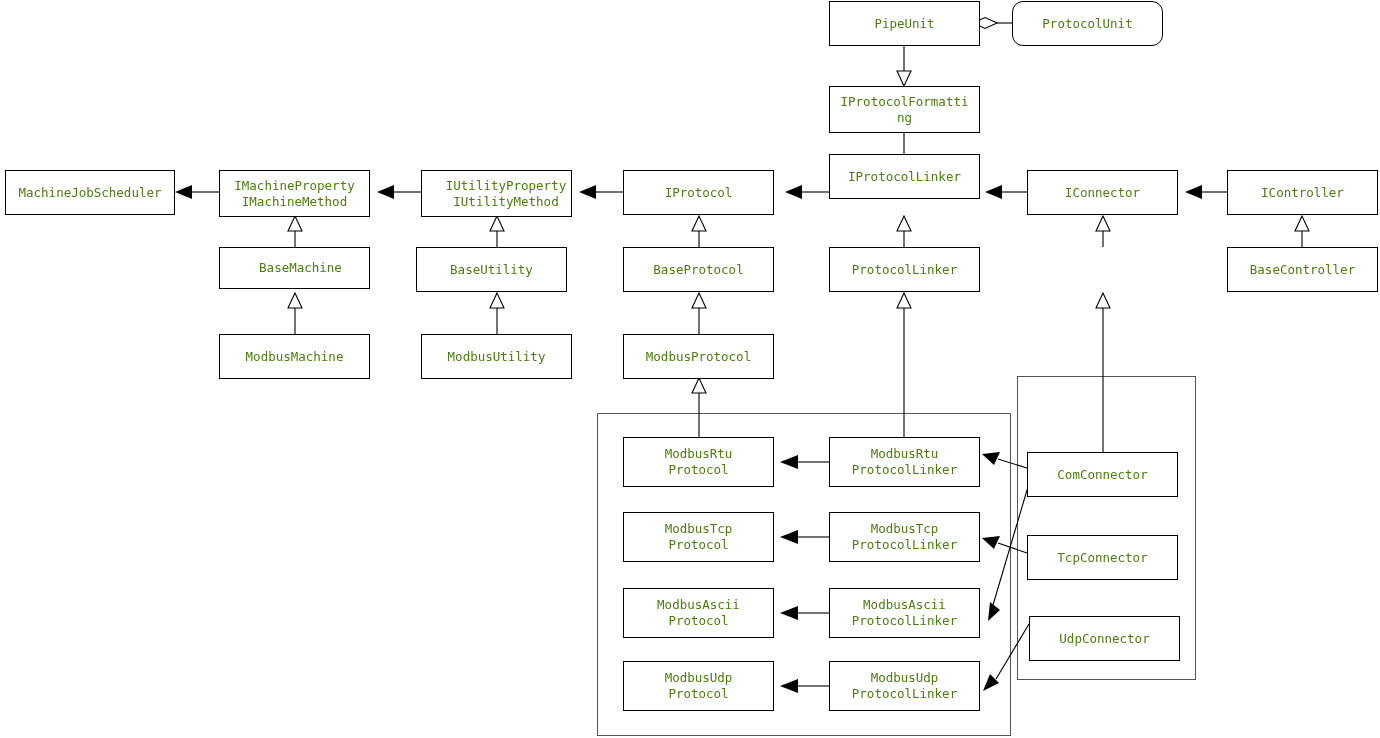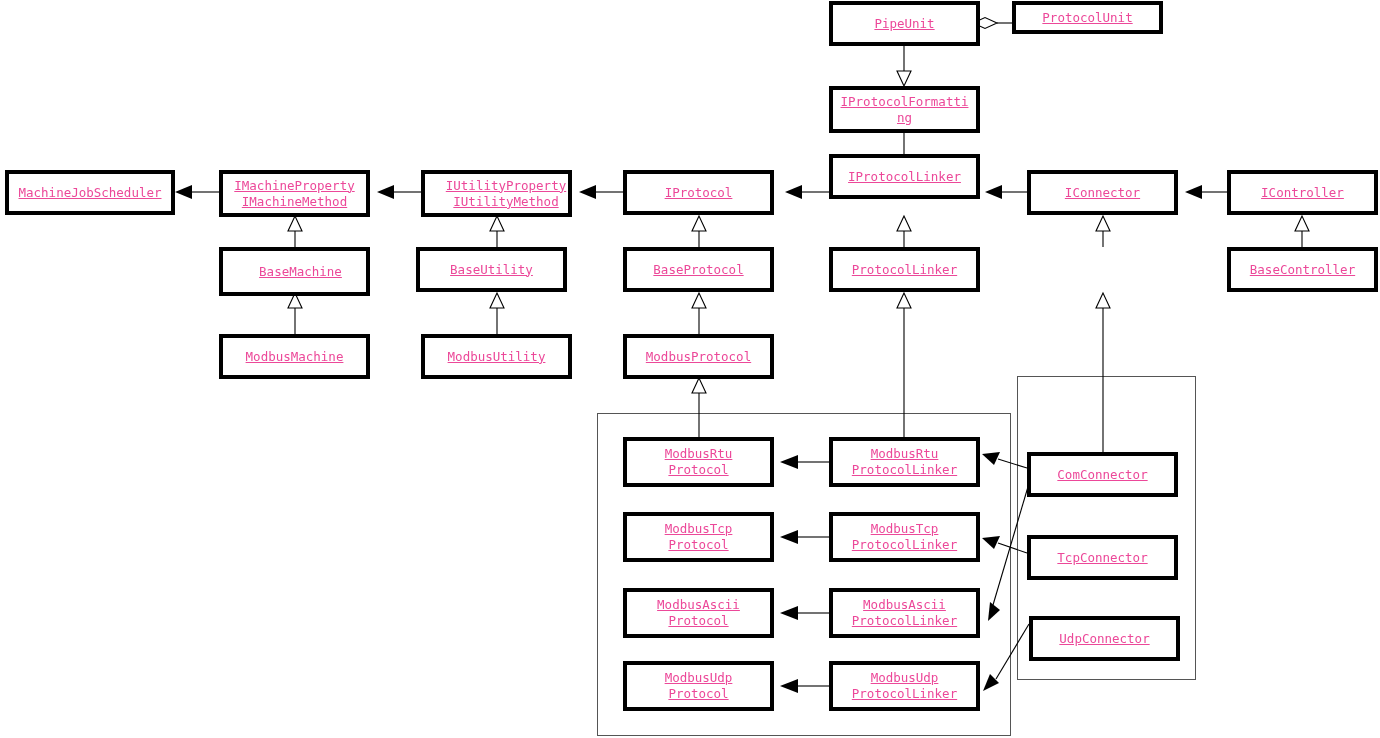--- a/index.html
+++ b/index.html
@@ -7,34 +7,33 @@
     position:relative;
     width:1380px;
     height:738px;
     background:#ffffff;
     font-family:"DejaVu Sans Mono","Liberation Mono",monospace;
     overflow:hidden;
   }
   .node{
     position:absolute;
     box-sizing:border-box;
-    border:4px solid #000000;
+    border:1px solid #000000;
     background:#ffffff;
     display:flex;
     align-items:center;
     justify-content:center;
     text-align:center;
     font-size:12.5px;
     line-height:16px;
-    color:#ec4899;
+    color:#4d7c0f;
     letter-spacing:0px;
     z-index:3;
     white-space:pre-line;
     box-shadow:0 0 0 0 transparent;
-    text-decoration:underline;
   }
   .node .lbl{display:block;width:100%;}
   .groupbox{
     position:absolute;
     box-sizing:border-box;
     border:1.6px solid #555555;
     background:transparent;
     z-index:1;
   }
   svg#edges{
@@ -148,21 +147,21 @@
     <polygon class="solidhead" points="982,538 1000,536 994,549"></polygon>
 
     <line x1="1029" y1="624" x2="996" y2="679"></line>
     <polygon class="solidhead" points="983,691 990,674 999,683"></polygon>
   </svg>
 
   <div class="node" style="left:829px;top:1px;width:151px;height:45px;">
     <span class="lbl">PipeUnit</span>
   </div>
 
-  <div class="node" style="left:1012px;top:1px;width:151px;height:33px;">
+  <div class="node" style="left:1012px;top:1px;width:151px;height:45px;border-radius:11px;">
     <span class="lbl">ProtocolUnit</span>
   </div>
 
   <div class="node" style="left:829px;top:86px;width:151px;height:47px;">
     <span class="lbl">IProtocolFormatti
 ng</span>
   </div>
 
   <div class="node" style="left:5px;top:170px;width:170px;height:45px;">
     <span class="lbl">MachineJobScheduler</span>
@@ -187,21 +186,21 @@
   </div>
 
   <div class="node" style="left:1027px;top:170px;width:151px;height:45px;">
     <span class="lbl">IConnector</span>
   </div>
 
   <div class="node" style="left:1227px;top:170px;width:151px;height:45px;">
     <span class="lbl">IController</span>
   </div>
 
-  <div class="node" style="left:219px;top:247px;width:151px;height:49px;padding-left:12px;">
+  <div class="node" style="left:219px;top:247px;width:151px;height:42px;padding-left:12px;">
     <span class="lbl">BaseMachine</span>
   </div>
 
   <div class="node" style="left:416px;top:247px;width:151px;height:45px;">
     <span class="lbl">BaseUtility</span>
   </div>
 
   <div class="node" style="left:623px;top:247px;width:151px;height:45px;">
     <span class="lbl">BaseProtocol</span>
   </div>

